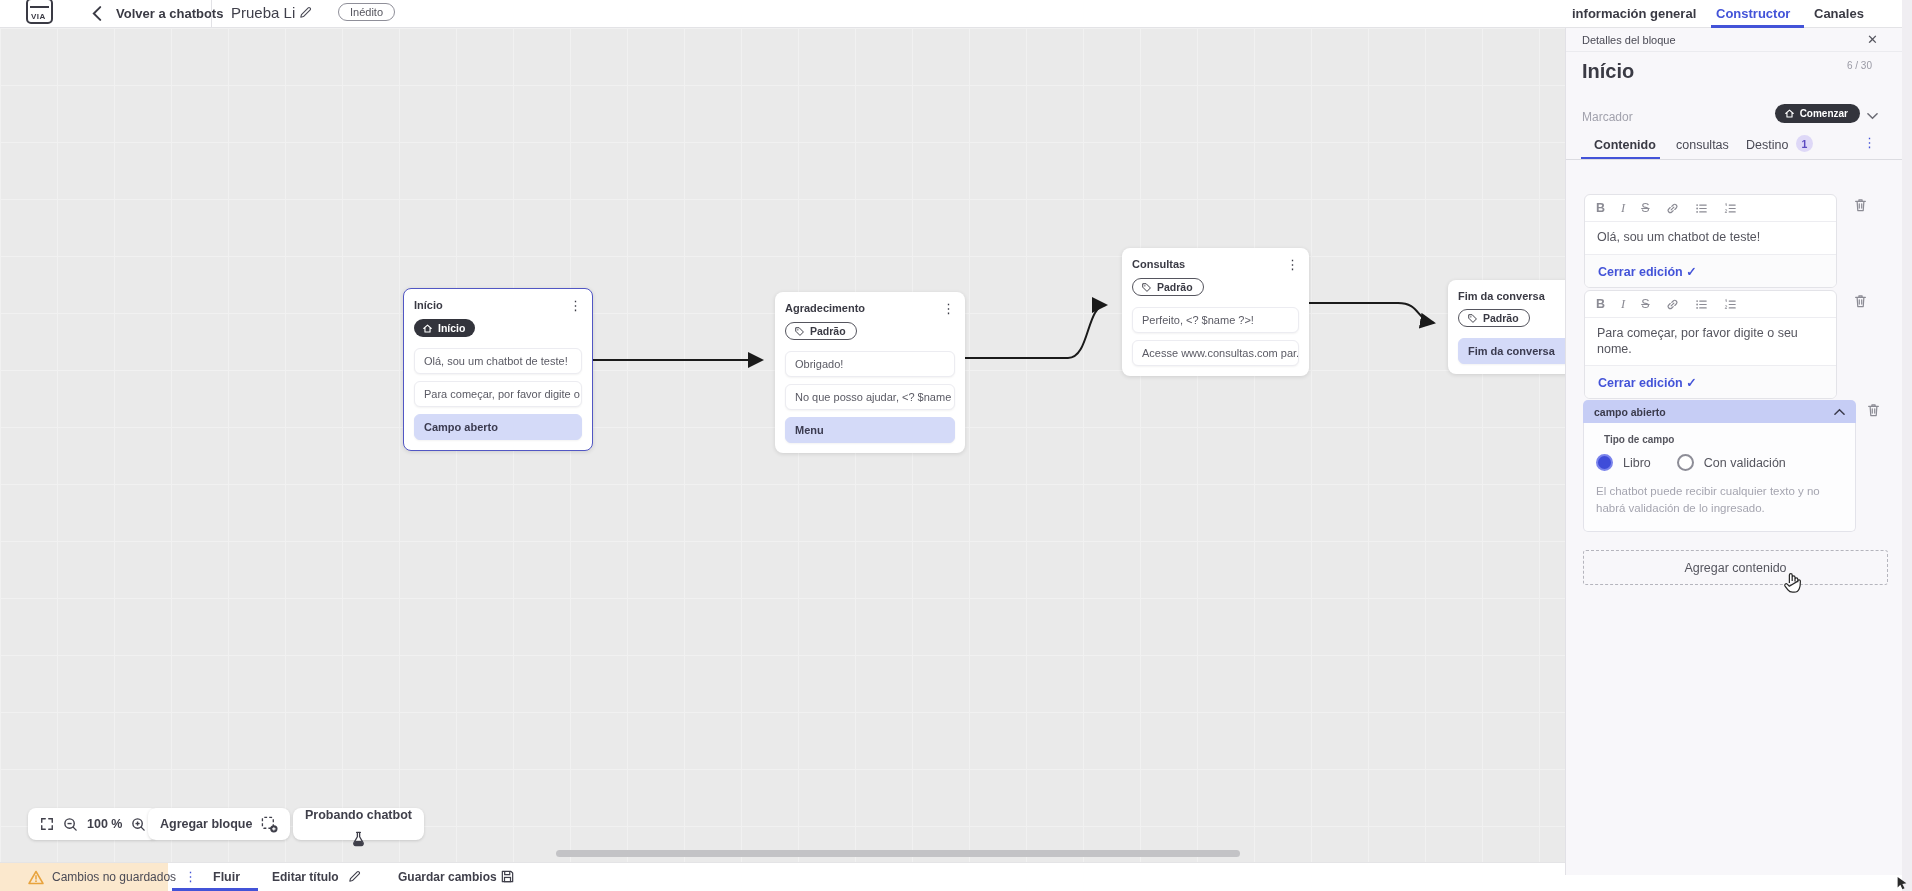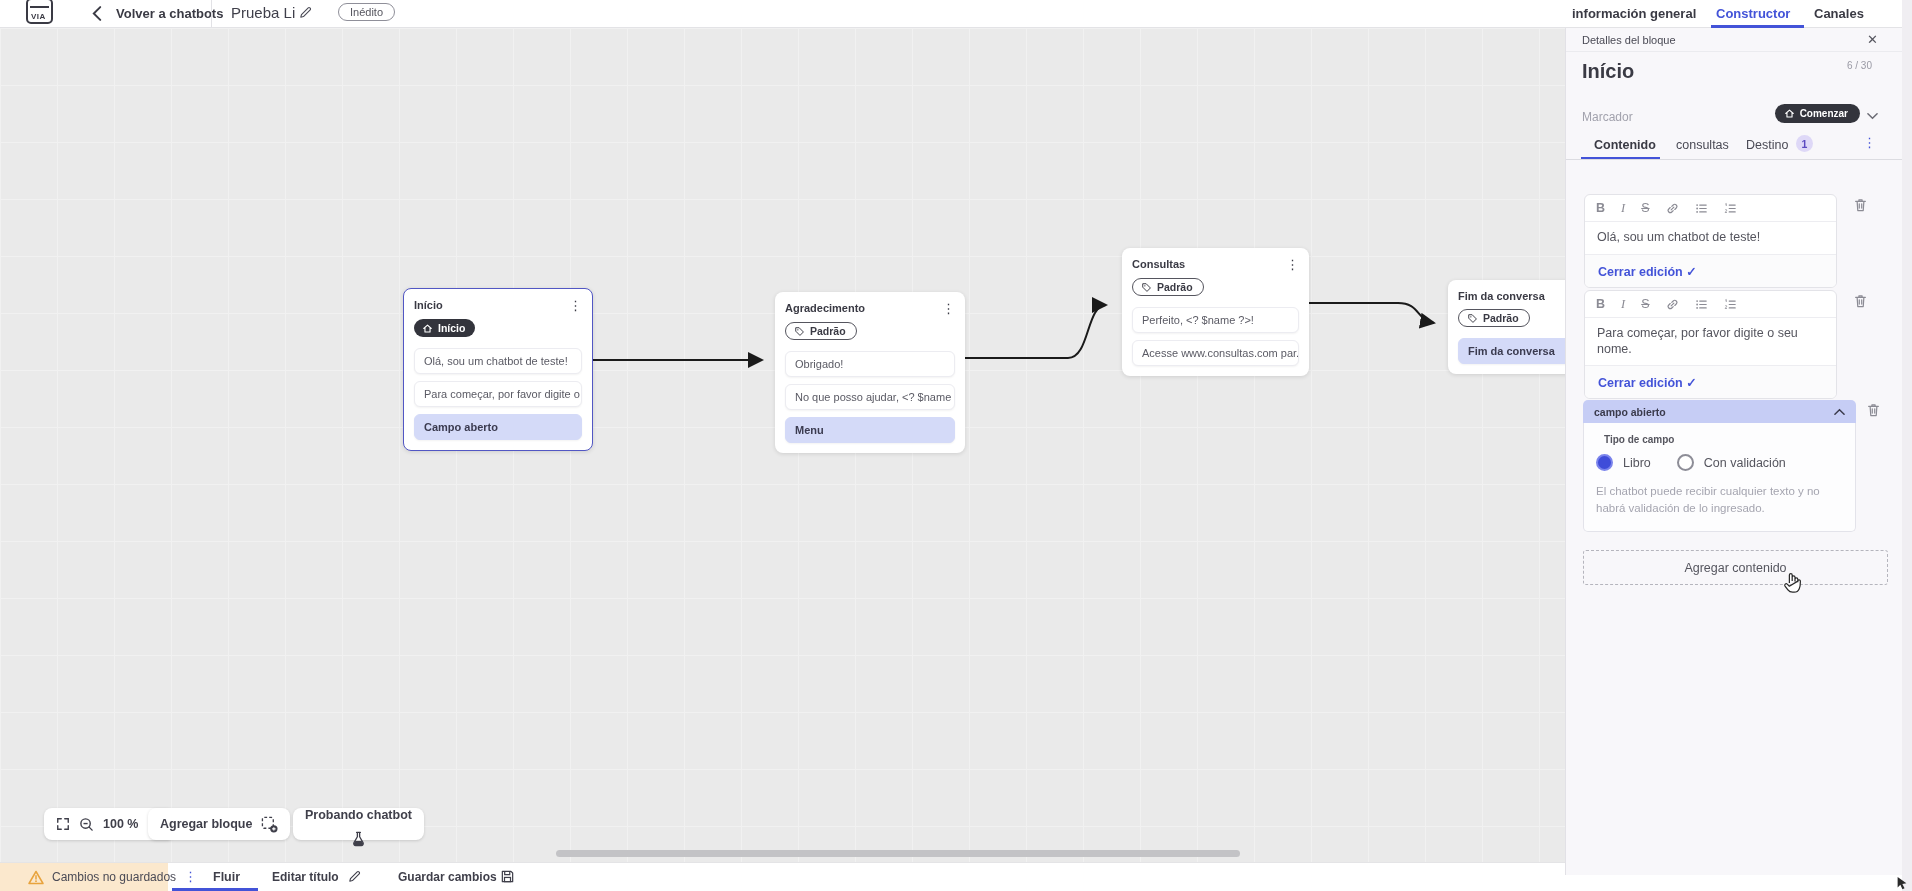--- a/index.html
+++ b/index.html
@@ -55,21 +55,21 @@
 
   .blk-inicio { left:403px; top:260px; width:190px; }
   .blk-agradecimento { left:775px; top:264px; width:190px; }
   .blk-consultas { left:1122px; top:220px; width:187px; }
   .blk-fim { left:1448px; top:252px; width:150px; }
 
   
   .ctl-card { position:absolute; top:780px; height:32px; background:#fff; border-radius:8px;
     box-shadow:0 1px 3px rgba(0,0,0,.15); display:inline-flex; align-items:center; gap:9px;
     padding:0 12px; color:#3f3f4a; }
-  .ctl-zoom { left:44px; }
+  .ctl-zoom { left:28px; }
   .ctl-add { left:148px; }
   .ctl-test { left:293px;flex-direction:column; }
   .ctl-label { font-size:12.5px; font-weight:bold; white-space:nowrap; }
   .hscroll { position:absolute; left:556px; top:822px; width:684px; height:7px;
     background:#c3c3c6; border-radius:4px; }
 
   
   .panel { position:absolute; left:1565px; top:28px; width:337px; height:847px; background:#f8f7fa;
     border-left:1px solid #e2e1e6; z-index:20; }
   .panel-head { position:relative; height:24px; border-bottom:1px solid #ebebef; }

